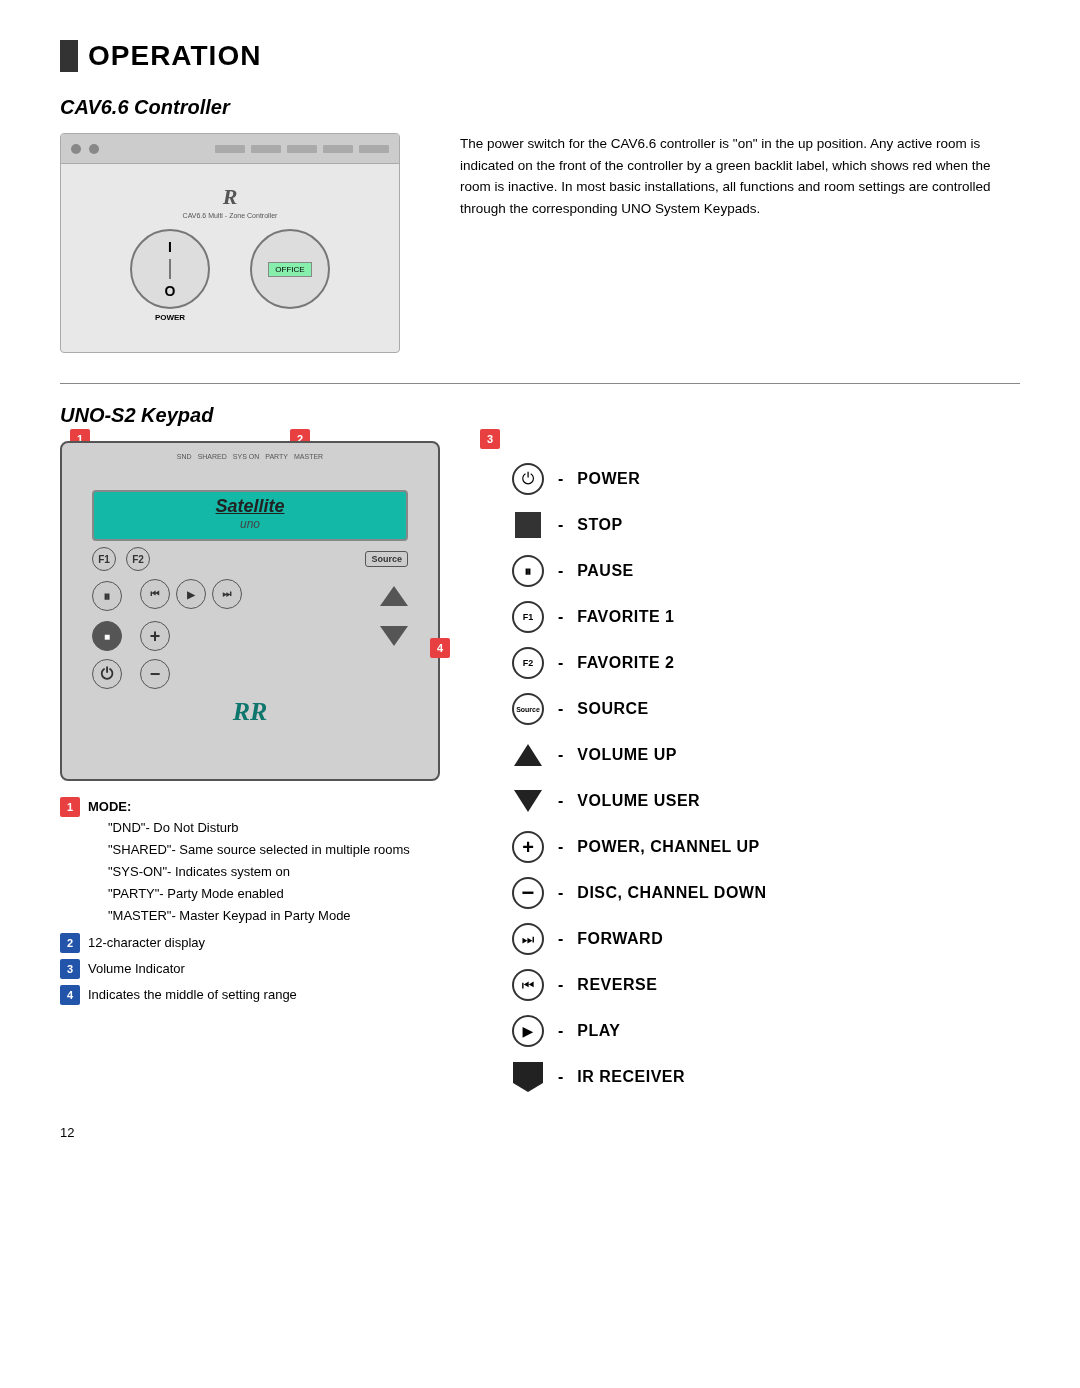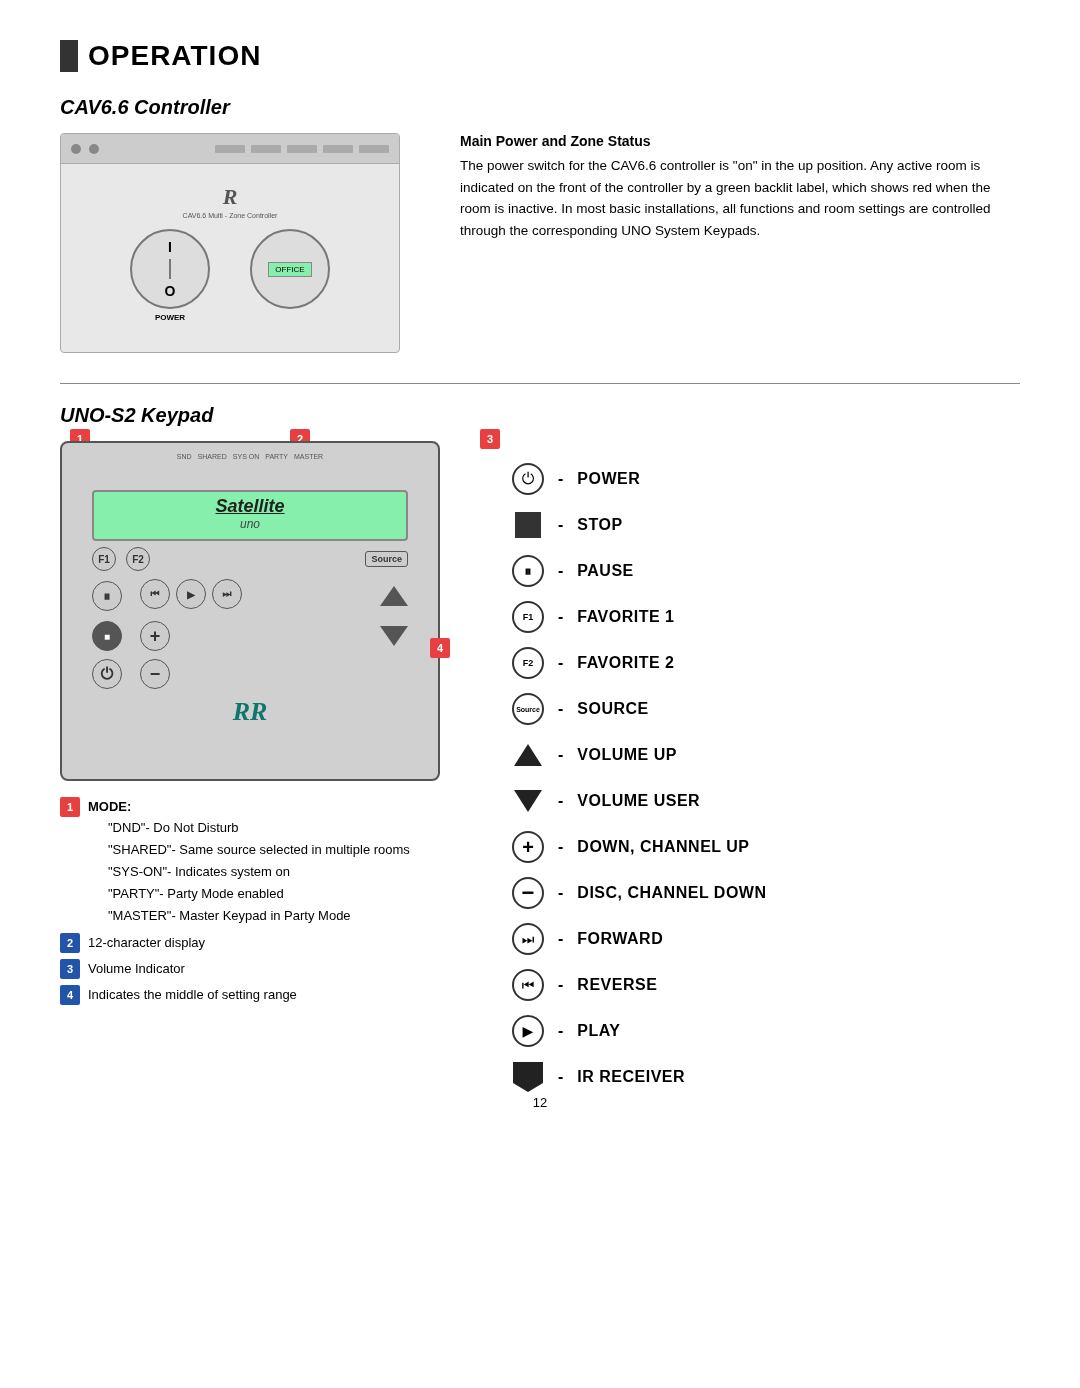--- a/index.html
+++ b/index.html
@@ -203,21 +203,21 @@
     .keypad-top-numbers {
       display: flex;
       gap: 60px;
       position: absolute;
       top: -12px;
       left: 10px;
     }
 
     
     .keypad-display {
-      background: #86efac;
+      background: #14b8a6;
       border: 2px solid #888;
       border-radius: 4px;
       margin: 30px 20px 6px 20px;
       padding: 4px 8px;
       text-align: center;
     }
     .kp-source-text {
       font-size: 18px;
       font-weight: bold;
       text-decoration: underline;
@@ -336,21 +336,22 @@
       letter-spacing: 0.5px;
     }
     .icon-dash {
       font-size: 16px;
       font-weight: bold;
       margin-right: 2px;
     }
 
     
     .page-num {
-      text-align: center;
+      text-align: left;
+      margin-top: 30px;
       font-size: 13px;
     }
 
     
     .kp-mode-labels {
       display: flex;
       gap: 6px;
       justify-content: center;
       font-size: 7px;
       color: #555;
@@ -404,21 +405,20 @@
             <div class="ctrl-circle-big">
               <div class="ctrl-office-label">OFFICE</div>
             </div>
           </div>
         </div>
       </div>
     </div>
   </div>
 
   <div class="cav-description">
-    <div class="desc-title">Main Power and Zone Status</div>
     <p>The power switch for the CAV6.6 controller is "on" in the up position. Any active room is indicated on the front of the controller by a green backlit label, which shows red when the room is inactive. In most basic installations, all functions and room settings are controlled through the corresponding UNO System Keypads.</p>
   </div>
 </div>
 
 <hr class="divider">
 
 <div class="section-title">UNO-S2 Keypad</div>
 
 <div class="uno-section">
   <div class="uno-left">
@@ -598,21 +598,21 @@
         </div>
         <span class="icon-dash">-</span>
         <span class="icon-label">VOLUME USER</span>
       </div>
 
       <div class="icon-row">
         <div class="icon-shape">
           <div class="icon-circle" style="font-size:20px;font-weight:bold;line-height:1;">+</div>
         </div>
         <span class="icon-dash">-</span>
-        <span class="icon-label">DOWN, CHANNEL UP</span>
+        <span class="icon-label">POWER, CHANNEL UP</span>
       </div>
 
       <div class="icon-row">
         <div class="icon-shape">
           <div class="icon-circle" style="font-size:22px;font-weight:bold;line-height:1;">−</div>
         </div>
         <span class="icon-dash">-</span>
         <span class="icon-label">DISC, CHANNEL DOWN</span>
       </div>
 

